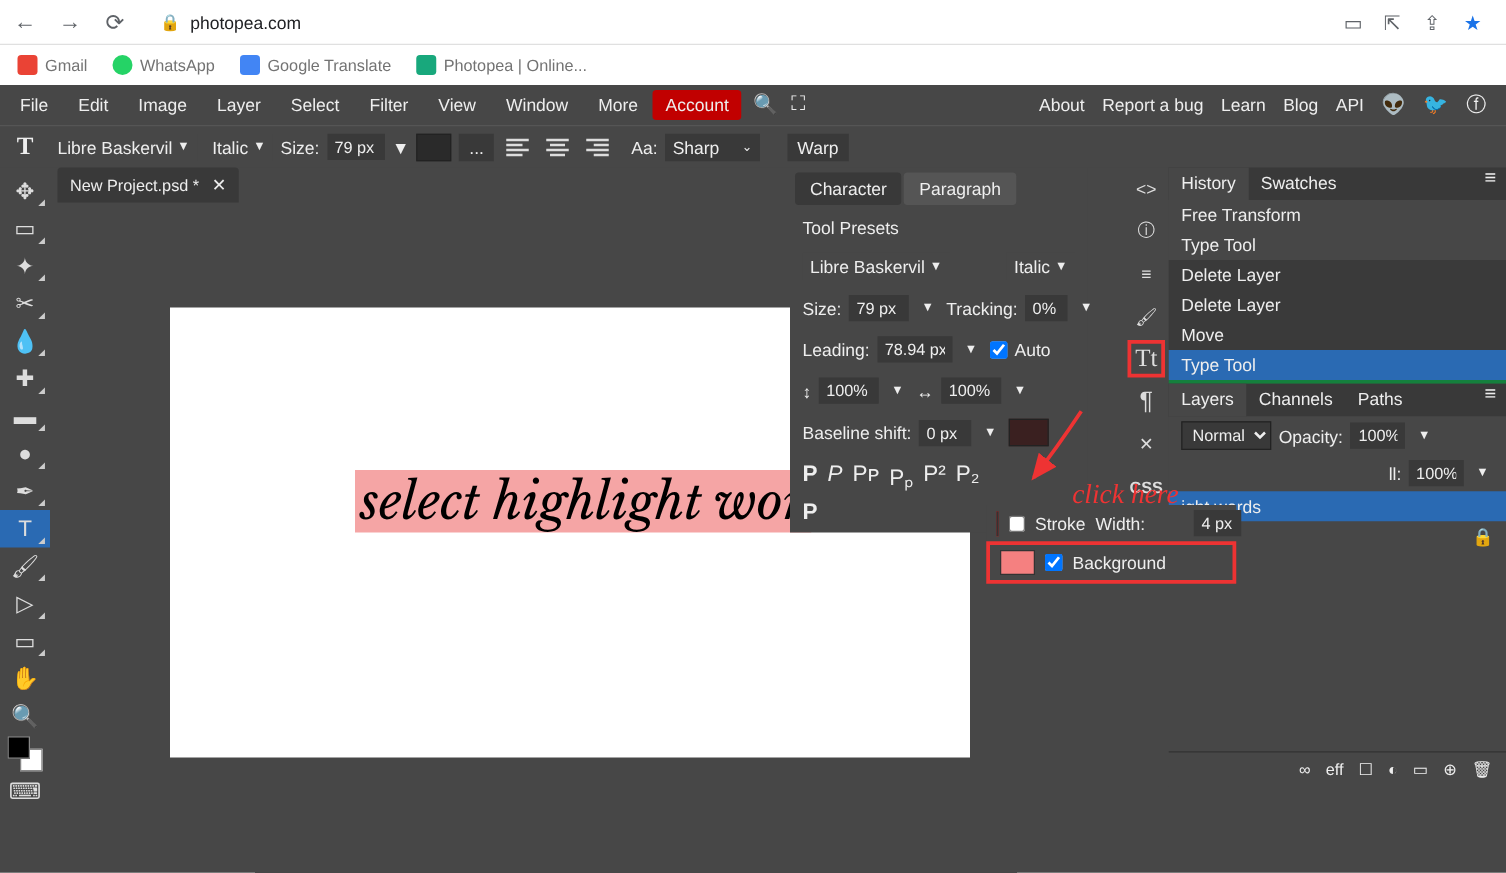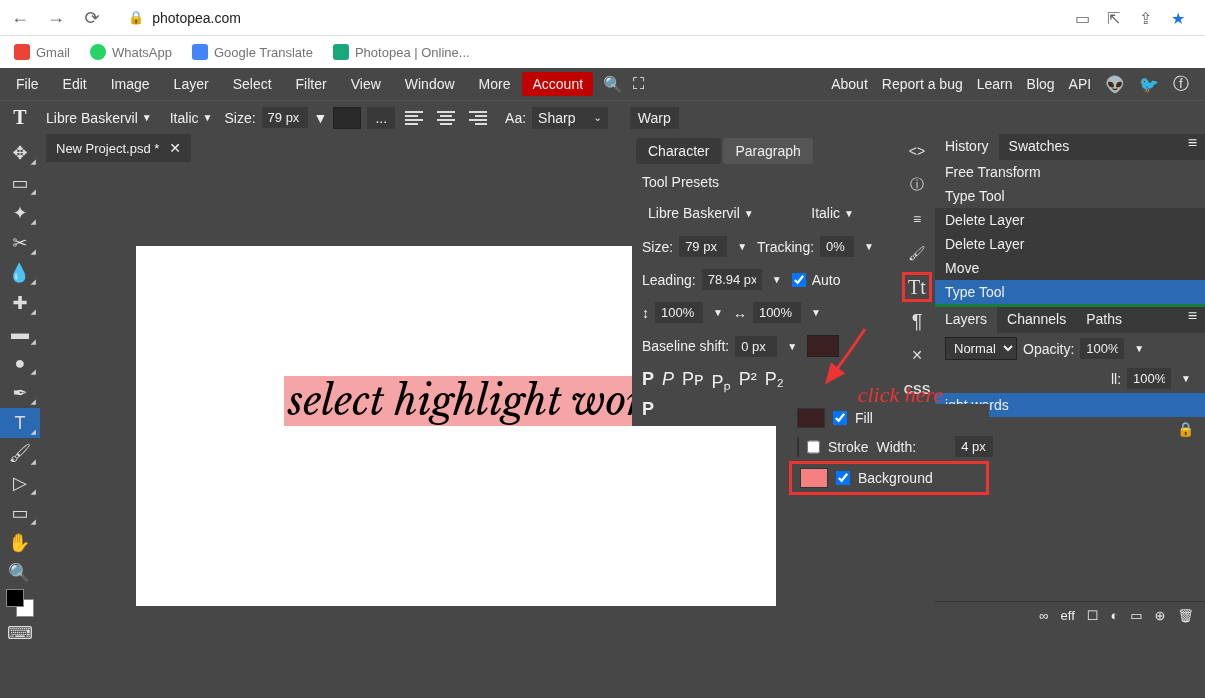--- a/index.html
+++ b/index.html
@@ -304,25 +304,20 @@
         <div class="strip-btn">≡</div>
         <div class="strip-btn">🖌</div>
         <div class="strip-btn boxed" style="font-family:serif;font-size:20px">Tt</div>
         <div class="strip-btn" style="font-size:20px">¶</div>
         <div class="strip-btn">✕</div>
         <div class="strip-btn" style="font-size:13px;font-weight:bold">CSS</div>
       </div>
 
       <div class="fill-popup">
         <div class="fill-row">
-          <div class="fill-swatch" style="background:#3a2020"></div>
-          <input type="checkbox" class="chk" checked="" style="">
-          <span>Fill</span>
-        </div>
-        <div class="fill-row">
           <div class="fill-swatch" style="background:#ff2020"></div>
           <input type="checkbox" class="chk" style="">
           <span>Stroke</span>
           <span style="margin-left:auto">Width:</span>
           <input class="panel-input" style="width: 38px; margin-left: 31px;" value="4 px">
         </div>
         <div class="fill-row boxed">
           <div class="fill-swatch" style="background:#f58080"></div>
           <input type="checkbox" class="chk" checked="" style="">
           <span>Background</span>

